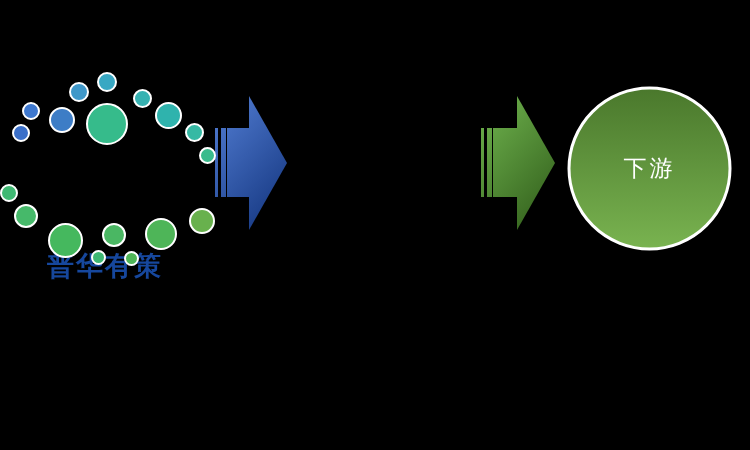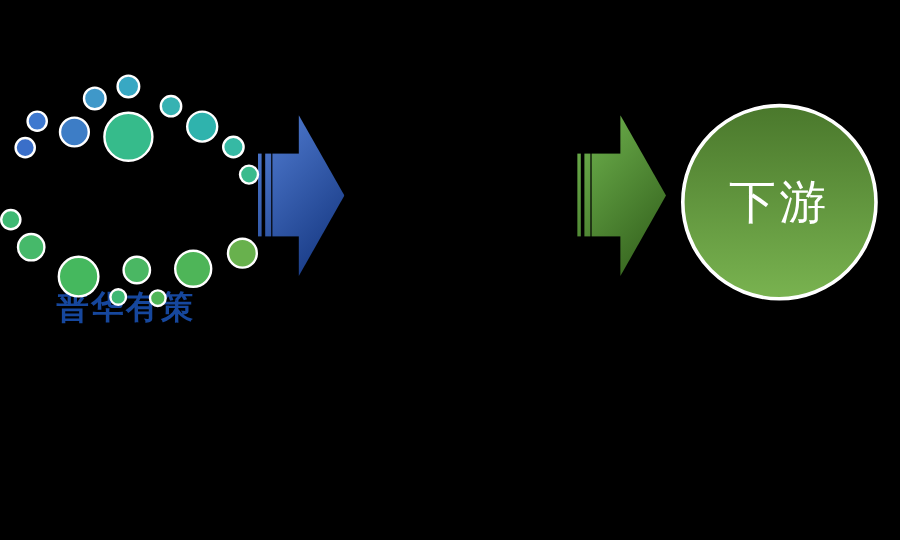--- a/index.html
+++ b/index.html
@@ -6,21 +6,21 @@
   body {
     width: 750px; height: 450px;
     background: #000;
     overflow: hidden;
     font-family: "DejaVu Sans", "Liberation Sans", sans-serif;
     position: relative;
   }
   .stage { position: absolute; left: 0; top: 0; width: 750px; height: 450px; }
 
   
-  .logo-area { position: absolute; left: 0; top: 2px; width: 230px; height: 310px; font-family: Liberation Serif, serif; }
+  .logo-area { position: absolute; left: 0; top: 12px; width: 230px; height: 310px; font-family: Liberation Serif, serif; }
   .dot {
     position: absolute;
     border-radius: 50%;
     border: 2px solid #ffffff;
     box-sizing: content-box;
   }
   .logo-zh {
     position: absolute; left: 47px; top: 240px;
     font-size: 27px; font-weight: bold;
     letter-spacing: 2px; line-height: 1.1;
@@ -36,21 +36,21 @@
 
   
   .arrow-svg { position: absolute; display: block; }
   .arrow-blue  { left: 215px; top: 96px; }
   .arrow-green { left: 481px; top: 96px; }
   .node-svg { position: absolute; left: 566px; top: 85px; }
   .node-label {
     position: absolute; left: 566px; top: 85px;
     width: 167px; height: 167px;
     display: flex; align-items: center; justify-content: center;
-    font-size: 39px; letter-spacing: 3px;
+    font-size: 23px; letter-spacing: 3px;
     font-weight: normal;
   }
 </style>
 </head>
 <body style="background: rgb(0, 0, 0);">
 
 <div class="stage">
 
   <div class="logo-area">
     <div class="logo-zh" style="color: rgb(22, 71, 157);">普华有策</div>

